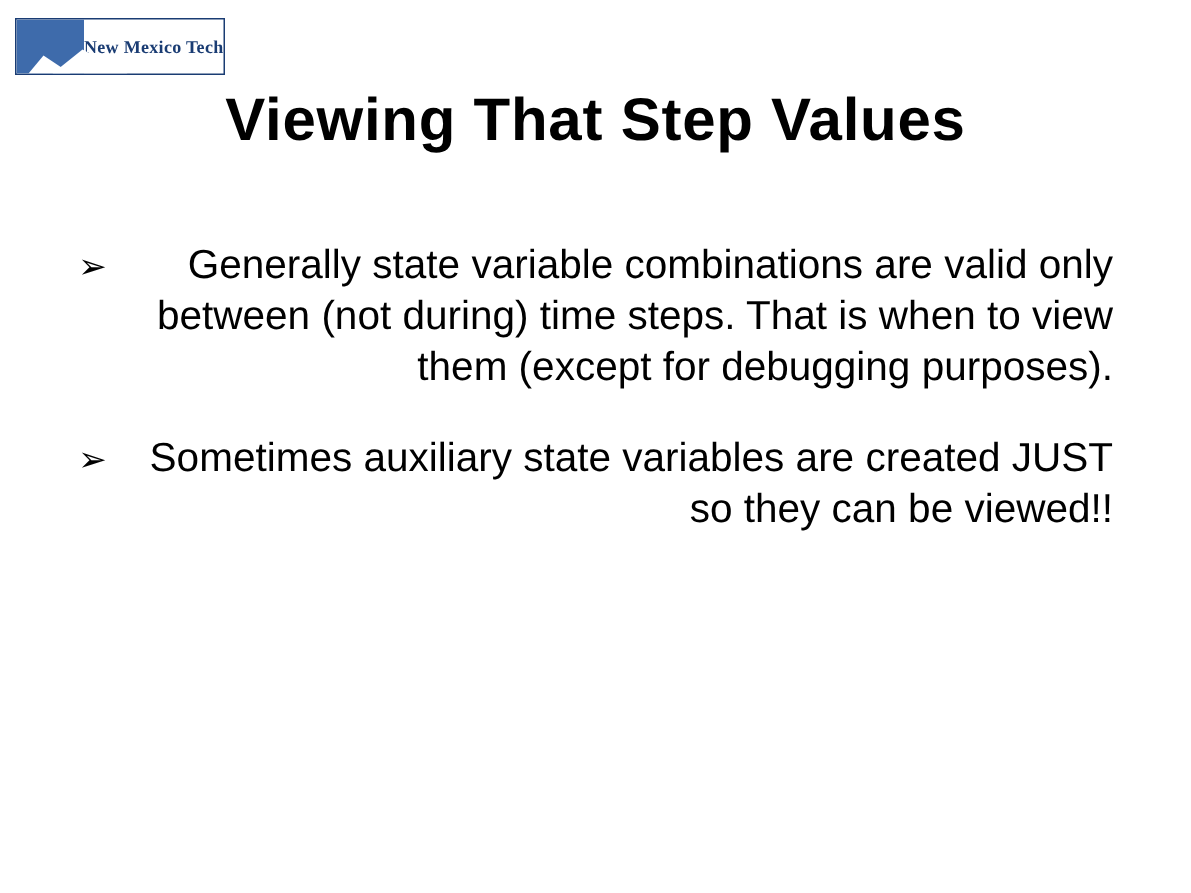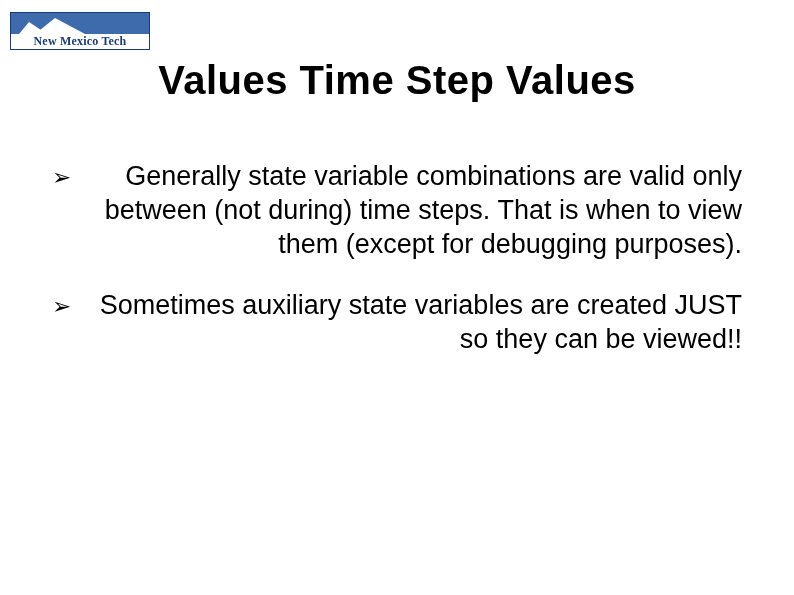--- a/index.html
+++ b/index.html
@@ -21,21 +21,21 @@
   .logo {
     position: absolute;
     top: 12px;
     left: 10px;
     width: 140px;
     height: 38px;
     border: 1px solid #1a3c73;
     background: #ffffff;
     box-sizing: border-box;
     display: flex;
-    flex-direction: column;
+    flex-direction: row;
     overflow: hidden;
   }
   .logo-top {
     flex: 1 1 60%;
     background: #3e6bab;
     position: relative;
   }
   .logo-mountain {
     position: absolute;
     bottom: 0;
@@ -112,21 +112,21 @@
   <div class="logo">
     <div class="logo-top">
       <div class="logo-mountain"></div>
       <div class="logo-mountain2"></div>
     </div>
     <div class="logo-bottom">
       <span class="logo-text">New Mexico Tech</span>
     </div>
   </div>
 
-  <div class="title">Values Time Step Values</div>
+  <div class="title">Viewing That Step Values</div>
 
   <div class="body">
 
     <div class="bullet">
       <span class="bullet-marker">➢</span>
       <span class="bullet-text">Generally state variable combinations are valid only between (not during) time steps.  That is when to view them (except for debugging purposes).</span>
     </div>
 
     <div class="bullet">
       <span class="bullet-marker">➢</span>

